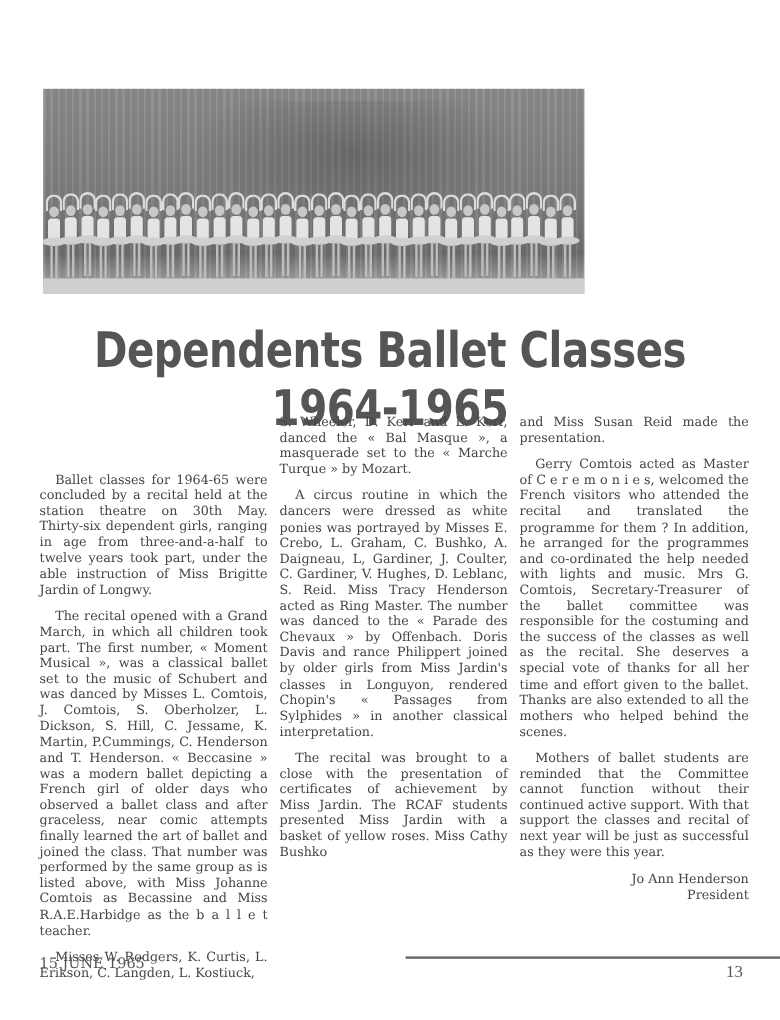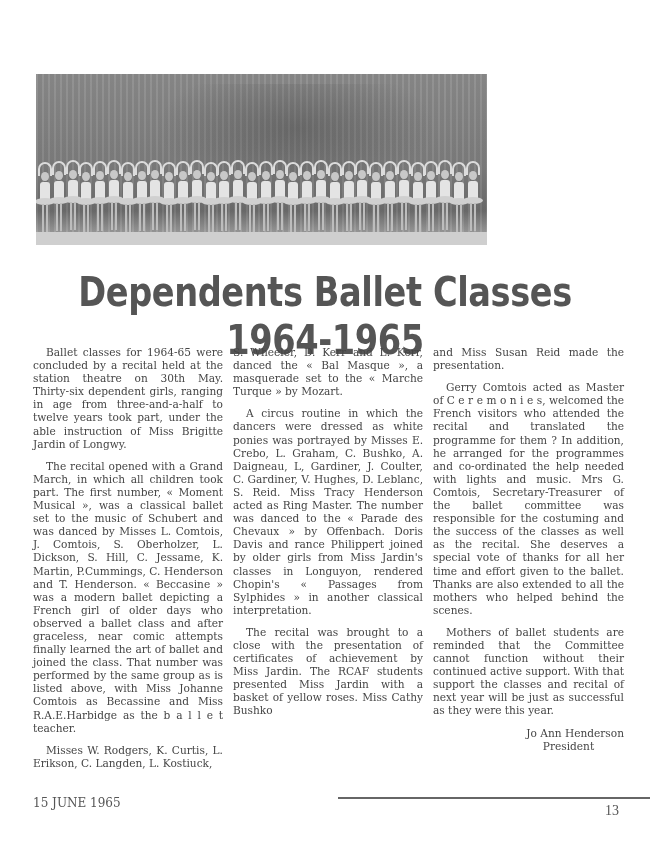--- a/index.html
+++ b/index.html
@@ -24,26 +24,26 @@
                   border-bottom:none; border-radius:8px 8px 0 0; box-sizing:border-box; }
 
   .headline { position:absolute; left:0; top:268px; width:650px; text-align:center;
               font-family:"DejaVu Sans", sans-serif; font-weight:bold; font-size:41px; letter-spacing:-0.5px;
               color:#555555; transform:scaleX(0.82); transform-origin:center; }
 
   .col { position:absolute; top:346px; width:196px; font-size:10.6px; line-height:13.1px;
          text-align:justify; color:#454545; }
   .col p { margin:0 0 9px 0; text-indent:13px; }
   .col p.cont { text-indent:0; }
-  .col1 { left:33px; width:190px; }
+  .col1 { left:33px; width:190px;margin-top:48px; }
   .col2 { left:233px; width:190px; }
   .col3 { left:433px; width:191px; }
   .sig { text-align:right; margin:0; text-indent:0; }
   .sig div { line-height:13px; }
-  .sig .c { text-align:center; padding-left:80px; }
+  .sig .c { text-align:right; padding-left:80px; }
 
   .footer-date { position:absolute; left:33px; top:796px; font-size:12px; color:#555; }
   .footer-rule { position:absolute; left:338px; top:797px; width:312px; height:2px; background:#666; }
   .page-num { position:absolute; left:605px; top:803px; font-size:14px; color:#555;font-family:Liberation Serif, serif; }
 </style>
 </head>
 <body>
 
 <div class="photo">
   <div class="curtain"></div>

